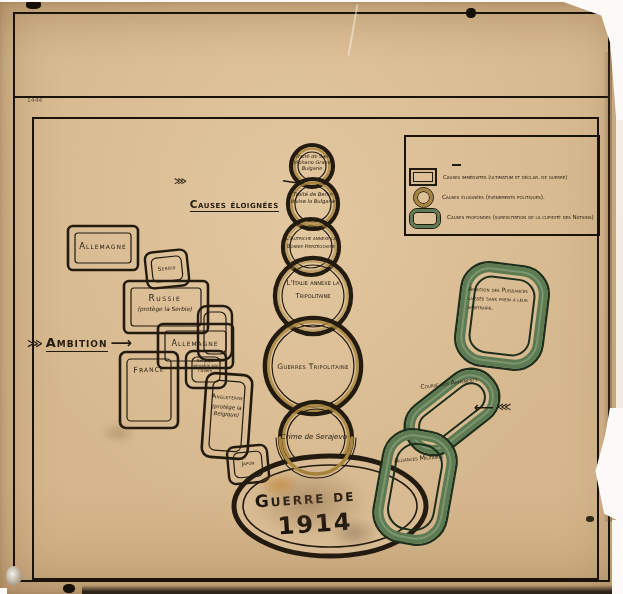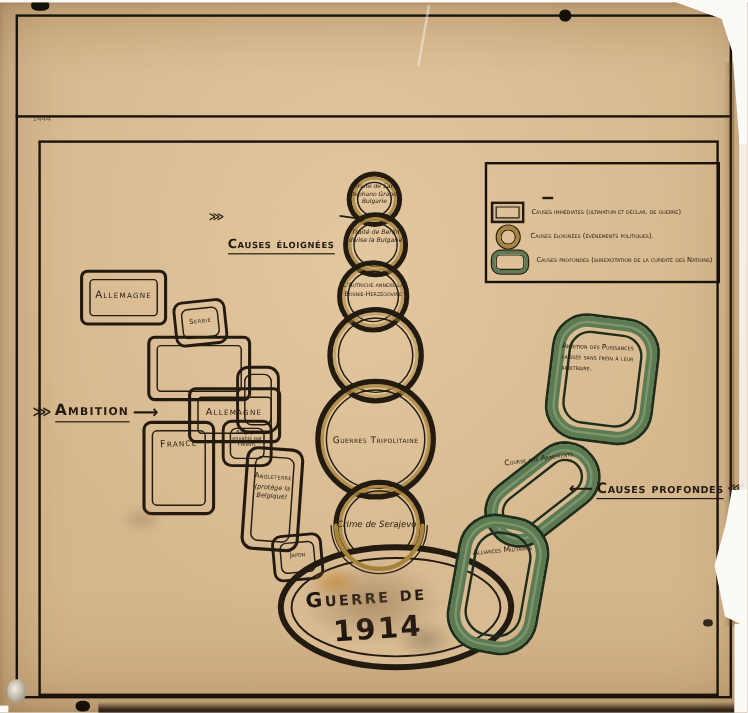--- a/index.html
+++ b/index.html
@@ -144,38 +144,42 @@
     </div>
 
     <div class="hlabel" style="left:27px;top:333px;">
       <span class="feather" style="font-size:11px;">⋙</span>
       <span class="sc under" style="font-size:13px;font-weight:bold;letter-spacing:1px;">Ambition</span>
       <span class="arrow" style="font-size:15px;">⟶</span>
     </div>
 
     <div class="hlabel" style="left:474px;top:398px;">
       <span class="arrow" style="font-size:14px;">⟵</span>
-      <span class="sc under" style="font-size:12px;font-weight:bold;letter-spacing:.5px;">Causes profondes</span>
       <span class="feather" style="font-size:10px;">⋘</span>
     </div>
 
     <div class="nodetxt sc ctr" style="left:72px;top:239px;width:62px;font-size:8.5px;letter-spacing:1px;">Allemagne</div>
     <div class="nodetxt sc ctr" style="left:150px;top:263px;width:34px;font-size:5.6px;letter-spacing:.5px;transform:rotate(-6deg);">Serbie</div>
+    <div class="nodetxt ctr" style="left:128px;top:291px;width:74px;">
+      <div class="sc" style="font-size:9px;letter-spacing:1.5px;">Russie</div>
+      <div class="note" style="font-size:5.8px;margin-top:2px;">(protège la Serbie)</div>
+    </div>
     <div class="nodetxt sc ctr" style="left:162px;top:337px;width:66px;font-size:8px;letter-spacing:1px;">Allemagne</div>
     <div class="nodetxt sc ctr" style="left:124px;top:363px;width:50px;font-size:8px;letter-spacing:1px;transform:rotate(-3deg);">France</div>
     <div class="nodetxt ctr" style="left:190px;top:356px;width:32px;font-size:4.2px;line-height:1.2;">Belgique envahie par l'Allem.</div>
     <div class="nodetxt ctr" style="left:205px;top:391px;width:44px;transform:rotate(4deg);">
       <div class="sc" style="font-size:6.4px;letter-spacing:.3px;">Angleterre</div>
       <div class="note" style="font-size:5.4px;margin-top:3px;line-height:1.3;">(protège la Belgique)</div>
     </div>
     <div class="nodetxt sc ctr" style="left:233px;top:458px;width:30px;font-size:5.6px;transform:rotate(-5deg);">Japon</div>
 
     <div class="nodetxt note ctr" style="left:290px;top:151px;width:44px;font-size:5px;line-height:1.2;">Traité de San Stéphano Grande Bulgarie</div>
     <div class="nodetxt note ctr" style="left:290px;top:189px;width:46px;font-size:5.2px;line-height:1.3;">Traité de Berlin divise la Bulgarie</div>
     <div class="nodetxt sc ctr" style="left:283px;top:233px;width:56px;font-size:5.2px;line-height:1.5;">L'Autriche annexe la Bosnie-Herzégovine</div>
+    <div class="nodetxt sc ctr" style="left:283px;top:275px;width:60px;font-size:7px;line-height:1.8;">L'Italie annexe la Tripolitaine</div>
     <div class="nodetxt sc ctr" style="left:266px;top:360px;width:94px;font-size:7.5px;letter-spacing:.4px;white-space:nowrap;">Guerres Tripolitaine</div>
     <div class="nodetxt note ctr" style="left:279px;top:430px;width:70px;font-size:7.2px;white-space:nowrap;">Crime de Serajevo</div>
 
     <div class="nodetxt sc" style="left:468px;top:283px;width:60px;font-size:6px;line-height:1.5;transform:rotate(2deg);">Ambition des Puissances laissée sans frein à leur arbitraire.</div>
     <div class="nodetxt sc ctr" style="left:418px;top:375px;width:62px;font-size:6.2px;line-height:2;transform:rotate(-8deg);">Course aux Armements</div>
     <div class="nodetxt sc" style="left:394px;top:450px;width:56px;font-size:6.4px;line-height:2.1;transform:rotate(-5deg);">Alliances Militaires</div>
 
     <div class="nodetxt sc ctr" style="left:240px;top:486px;width:130px;font-size:17px;font-weight:bold;letter-spacing:2px;transform:rotate(-4deg);color:#17110b;">Guerre de</div>
     <div class="nodetxt ctr" style="left:250px;top:507px;width:130px;font-size:24px;font-weight:bold;letter-spacing:2px;transform:rotate(-4deg);color:#17110b;">1914</div>
 

